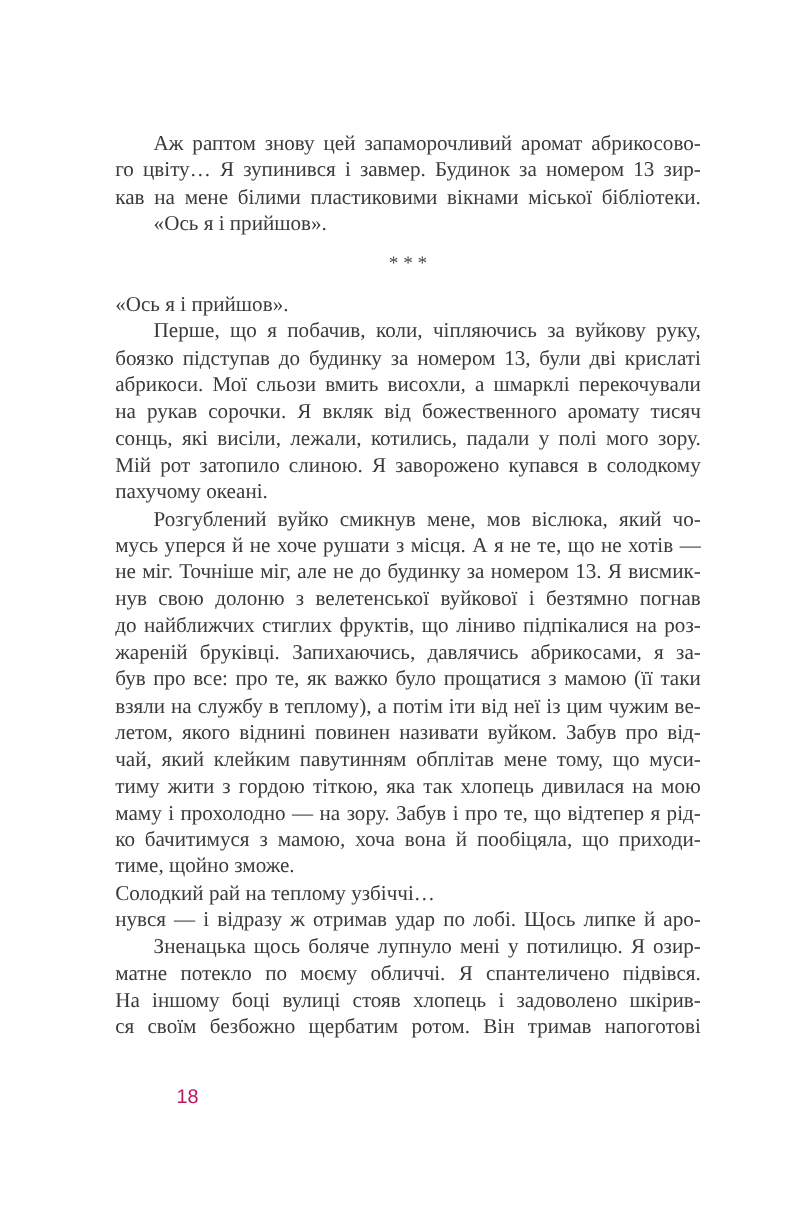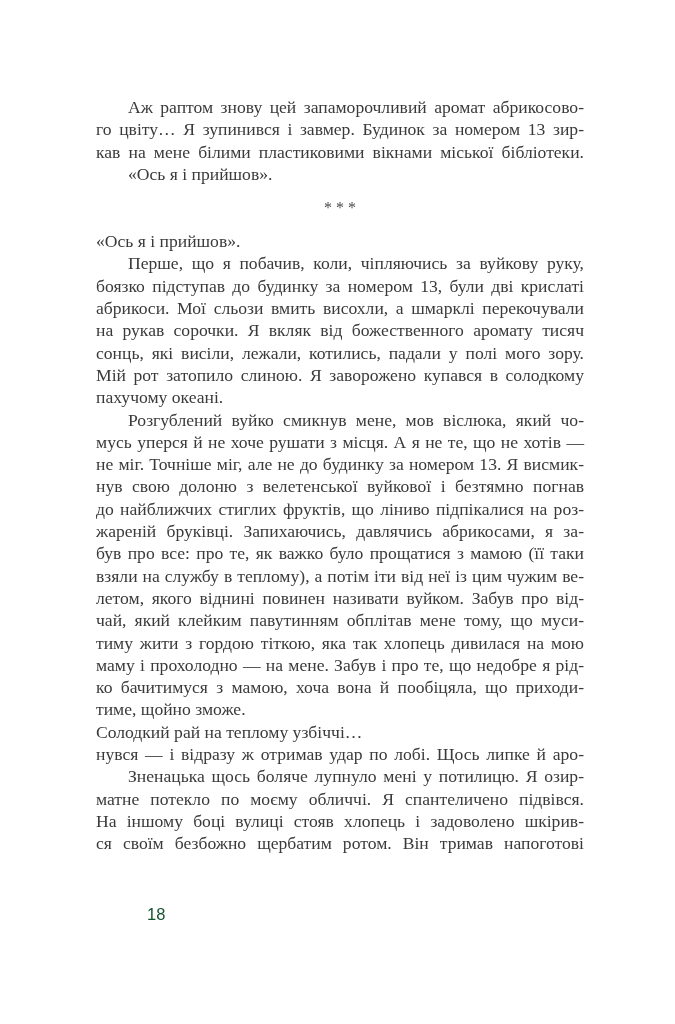--- a/index.html
+++ b/index.html
@@ -12,21 +12,21 @@
     width: 675px;
     height: 1024px;
     background: #ffffff;
     overflow: hidden;
     font-family: "Liberation Serif", "DejaVu Serif", serif;
     color: #3a3a3a;
   }
   .text-block {
     position: absolute;
     left: 96px;
-    top: 96px;
+    top: 108px;
     width: 488px;
     font-size: 17.6px;
     line-height: 22.3px;
   }
   .line {
     text-align: justify;
     text-align-last: justify;
   }
   .line.last {
     text-align-last: left;
@@ -43,21 +43,21 @@
     letter-spacing: 4px;
     color: #4a4a4a;
     padding-left: 4px; 
   }
   .page-number {
     position: absolute;
     left: 147px;
     top: 905px;
     font-family: "Liberation Sans", "DejaVu Sans", sans-serif;
     font-size: 16.5px;
-    color: #14532d;
+    color: #be185d;
   }
 </style>
 </head>
 <body>
 
 <div class="book-page">
   <div class="text-block" id="text-block">
       <div class="line indent">Аж раптом знову цей запаморочливий аромат абрикосово-</div>
       <div class="line">го цвіту… Я зупинився і завмер. Будинок за номером 13 зир-</div>
       <div class="line">кав на мене білими пластиковими вікнами міської бібліотеки.</div>
@@ -75,21 +75,21 @@
       <div class="line">мусь уперся й не хоче рушати з місця. А я не те, що не хотів —</div>
       <div class="line">не міг. Точніше міг, але не до будинку за номером 13. Я висмик-</div>
       <div class="line">нув свою долоню з велетенської вуйкової і безтямно погнав</div>
       <div class="line">до найближчих стиглих фруктів, що ліниво підпікалися на роз-</div>
       <div class="line">жареній бруківці. Запихаючись, давлячись абрикосами, я за-</div>
       <div class="line">був про все: про те, як важко було прощатися з мамою (її таки</div>
       <div class="line">взяли на службу в теплому), а потім іти від неї із цим чужим ве-</div>
       <div class="line">летом, якого віднині повинен називати вуйком. Забув про від-</div>
       <div class="line">чай, який клейким павутинням обплітав мене тому, що муси-</div>
       <div class="line">тиму жити з гордою тіткою, яка так хлопець дивилася на мою</div>
-      <div class="line">маму і прохолодно — на мене. Забув і про те, що недобре я рід-</div>
+      <div class="line">маму і прохолодно — на зору. Забув і про те, що відтепер я рід-</div>
       <div class="line">ко бачитимуся з мамою, хоча вона й пообіцяла, що приходи-</div>
       <div class="line last">тиме, щойно зможе.</div>
       <div class="line last">Солодкий рай на теплому узбіччі…</div>
       <div class="line">нувся — і відразу ж отримав удар по лобі. Щось липке й аро-</div>
       <div class="line indent">Зненацька щось боляче лупнуло мені у потилицю. Я озир-</div>
       <div class="line">матне потекло по моєму обличчі. Я спантеличено підвівся.</div>
       <div class="line">На іншому боці вулиці стояв хлопець і задоволено шкірив-</div>
       <div class="line">ся своїм безбожно щербатим ротом. Він тримав напоготові</div>
     </div>
   <div class="page-number">18</div>

